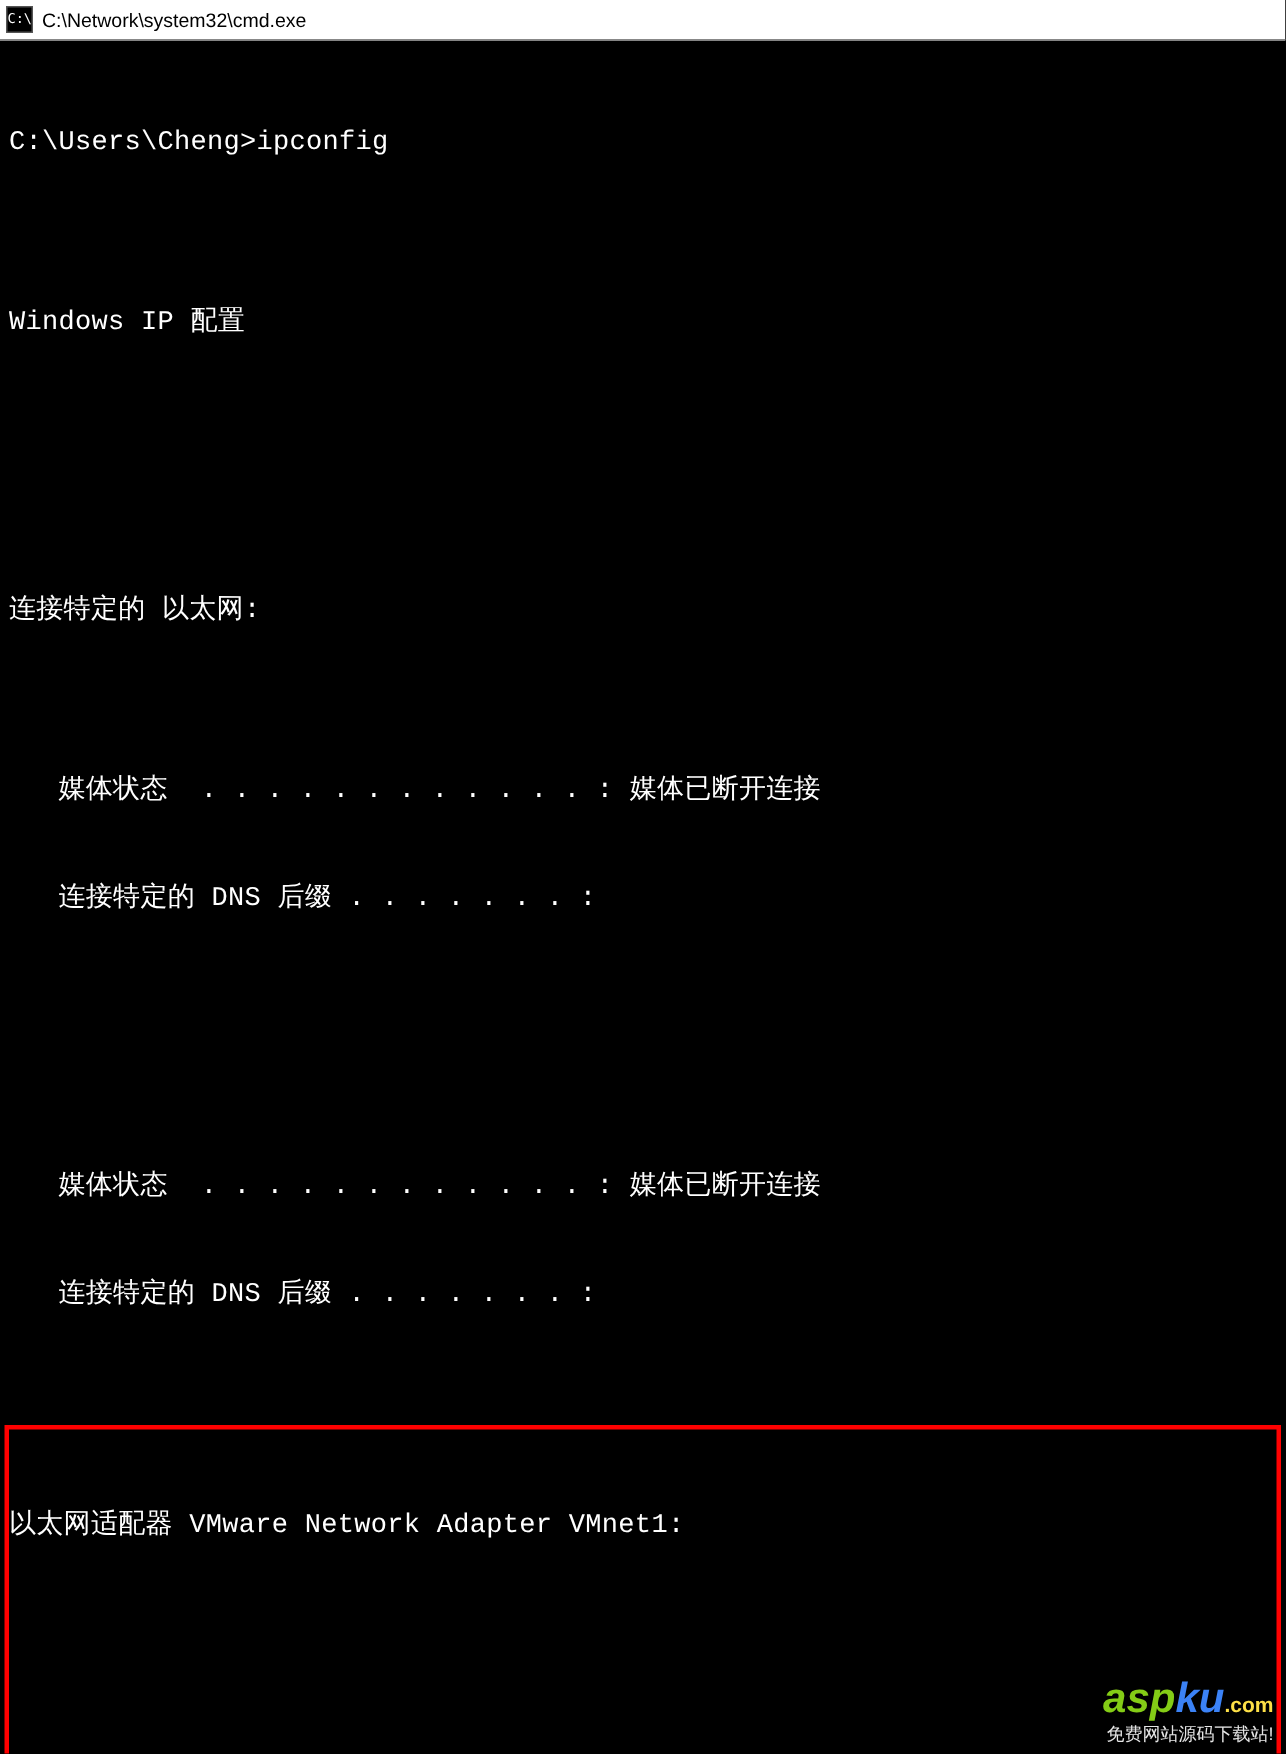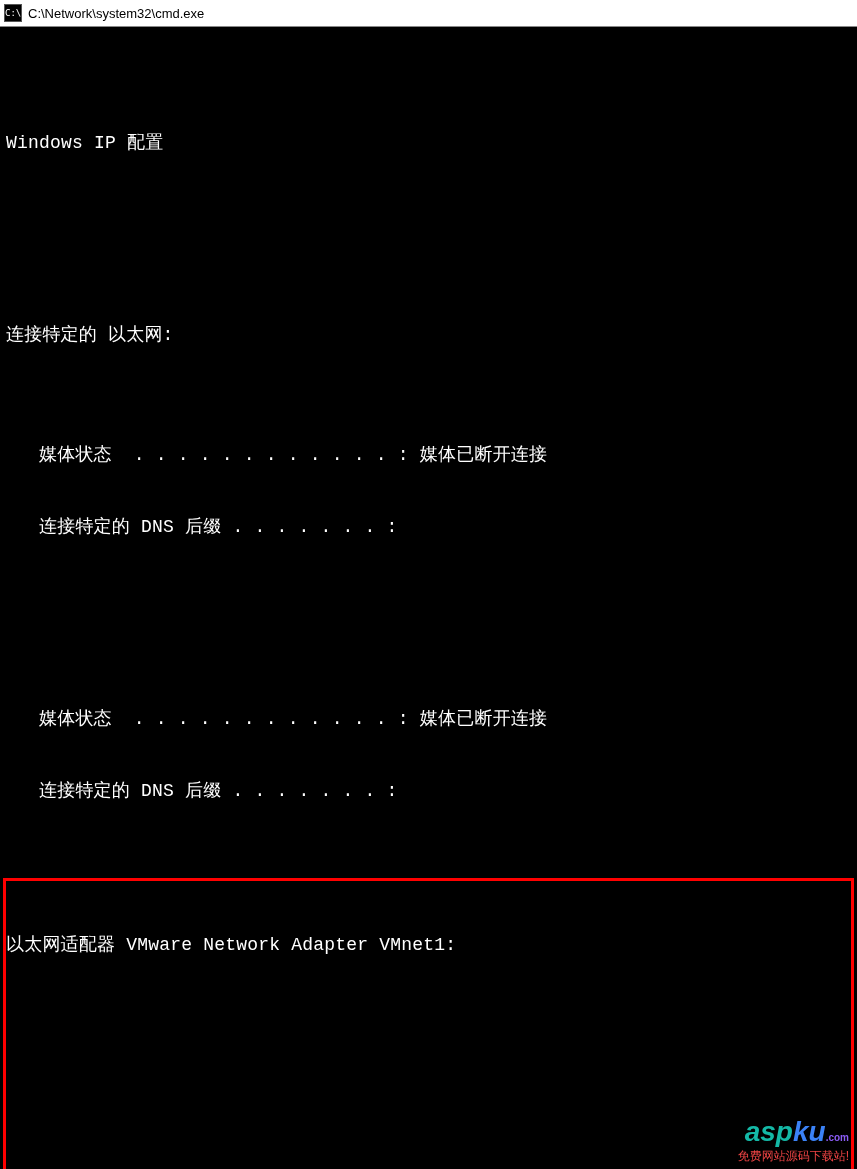--- a/index.html
+++ b/index.html
@@ -57,38 +57,39 @@
     bottom: 4px;
     text-align: right;
     font-family: Arial, sans-serif;
   }
   .watermark .logo {
     font-size: 28px;
     font-weight: bold;
     font-style: italic;
     line-height: 1;
   }
-  .watermark .logo .red { color: #14b8a6; }
+  .watermark .logo .red { color: #84cc16; }
   .watermark .logo .white { color: #3b82f6; }
-  .watermark .logo .dot { color: #8b5cf6; font-style: normal; font-size: 10px; }
+  .watermark .logo .dot { color: #fde047; font-style: normal; font-size: 14px; }
   .watermark .sub {
     font-size: 12px;
-    color: #ef4444;
+    color: #e5e5e5;
     margin-top: 2px;
   }
 </style>
 </head>
 <body>
 
 <div class="titlebar">
   <span class="icon">C:\.</span>
   <span>C:\Network\system32\cmd.exe</span>
 </div>
 
 <div class="terminal">
+  <div>C:\Users\Cheng&gt;ipconfig</div>
   <div></div>
   <div>Windows IP 配置</div>
   <div></div>
   <div></div>
 
   <div>连接特定的 以太网:</div>
   <div></div>
   <div>   媒体状态  . . . . . . . . . . . . : 媒体已断开连接</div>
   <div>   连接特定的 DNS 后缀 . . . . . . . :</div>
 

